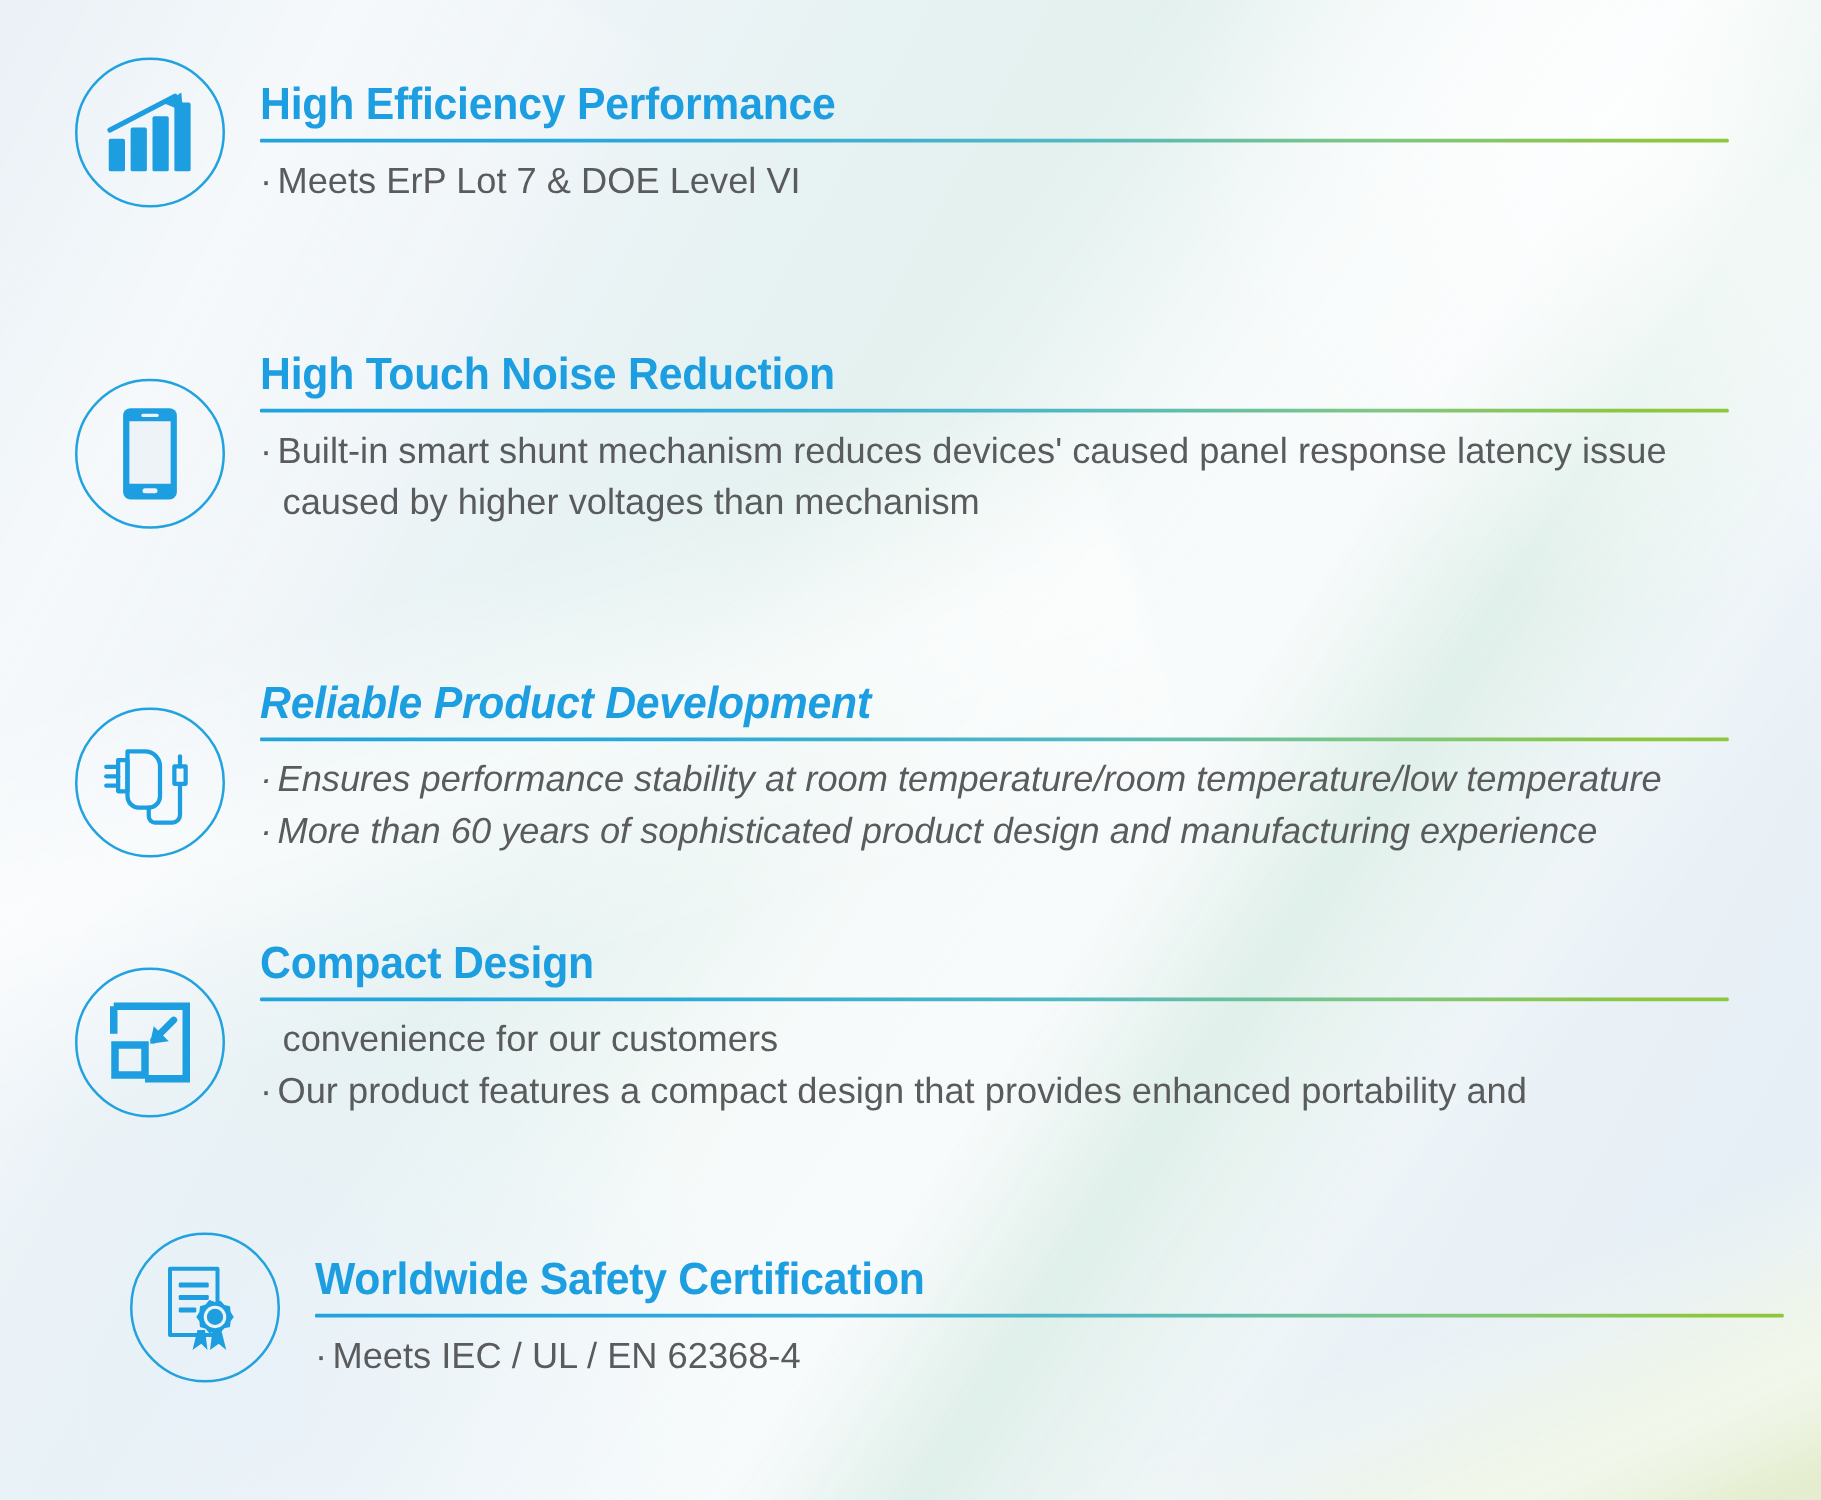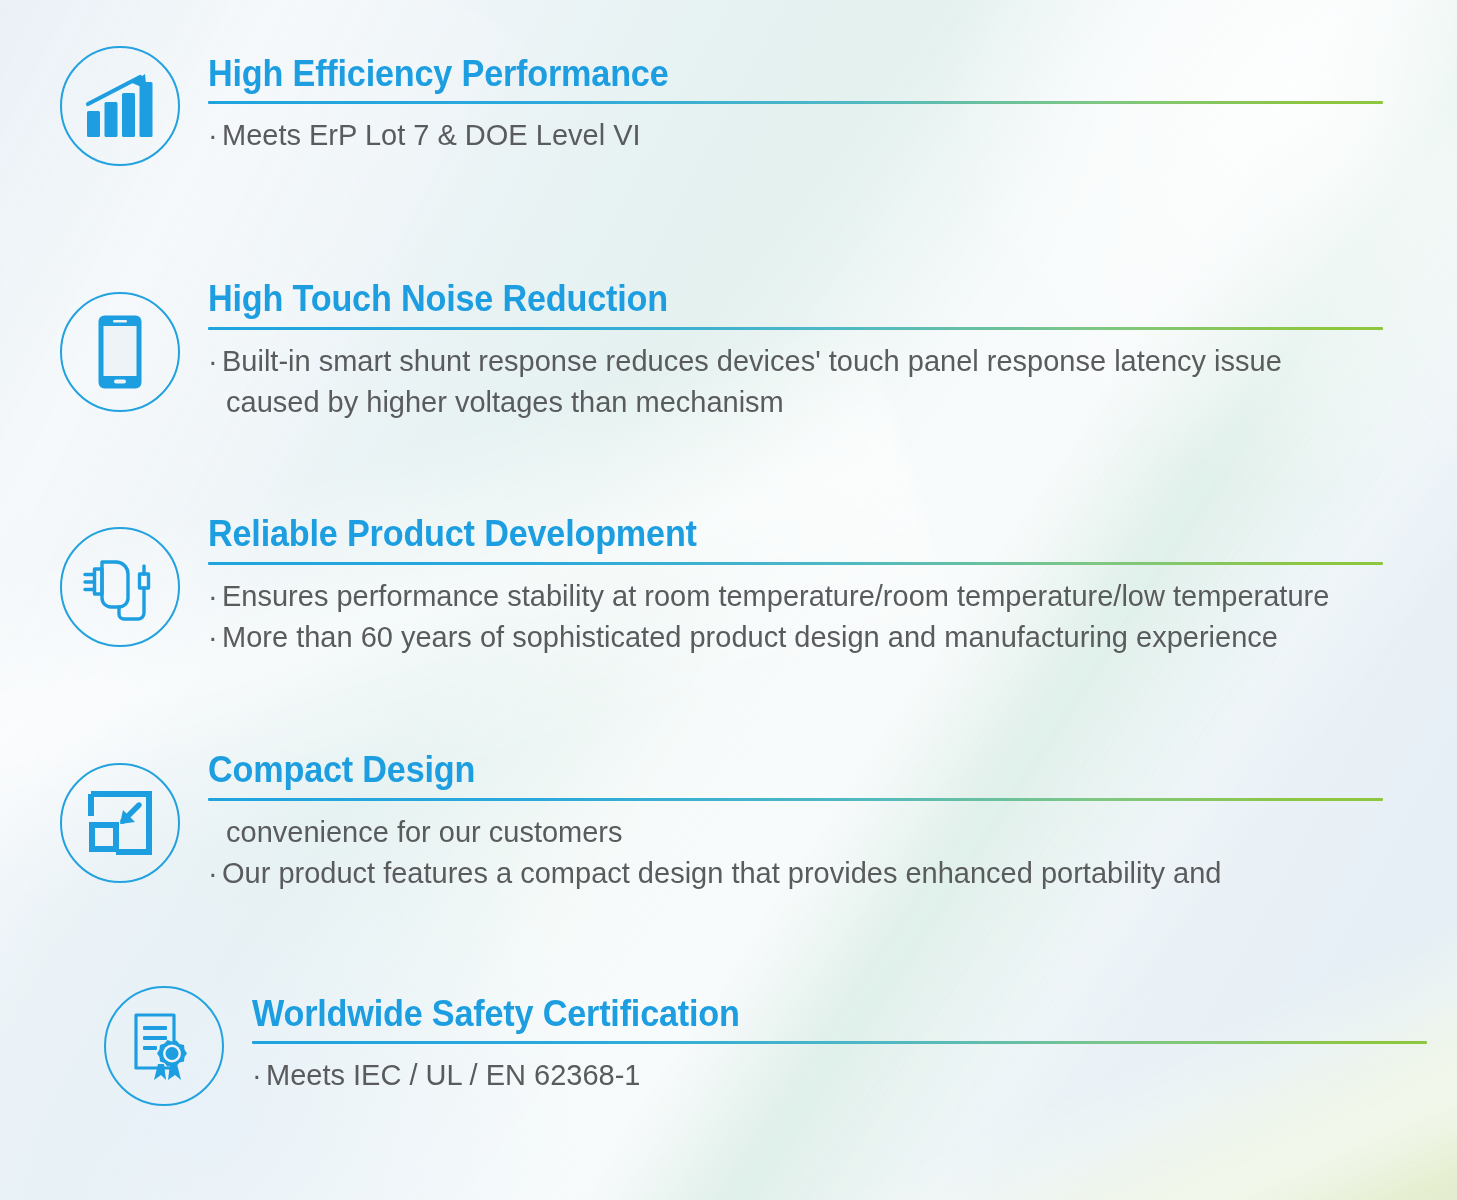--- a/index.html
+++ b/index.html
@@ -102,21 +102,21 @@
   
   .features {
     position: absolute;
     inset: 0;
   }
   .feature {
     position: absolute;
     left: 0;
     width: 1457px;
     display: flex;
-    align-items: center;
+    align-items: flex-end;
   }
 
   .icon-wrap {
     width: 125px;
     min-width: 125px;
     margin-left: 57px;
     display: flex;
     justify-content: center;
     align-items: flex-start;
   }
@@ -179,21 +179,21 @@
     color: #5A5B5D;
   }
   .bullet .cont {
     display: inline-block;
     padding-left: 18px;
   }
 
   
   .row-1 { top: 46px; }
   .row-2 { top: 281px; }
-  .row-3 { top: 516px; }
+  .row-3 { top: 544px; font-style: italic; }
   .row-4 { top: 752px; }
   .row-5 { top: 986px; padding-left: 44px; }
 </style>
 </head>
 <body>
 
 <div class="page">
 
   <div class="bg-layer">
     <div class="streak-c"></div>
@@ -245,21 +245,21 @@
             <rect x="16" y="6" width="14" height="2.6" rx="1.3" fill="#EDF3F7"></rect>
             <rect x="17" y="65.5" width="12" height="4" rx="2" fill="#EDF3F7"></rect>
           </svg>
         </div>
       </div>
       <div class="feature-body">
         <div class="feature-title">High Touch Noise Reduction</div>
         <div class="rule"></div>
         <div class="bullets">
           <div class="bullet">
-            <span class="dot">·</span><span>Built-in smart shunt response reduces devices' touch panel response latency issue</span>
+            <span class="dot">·</span><span>Built-in smart shunt mechanism reduces devices' caused panel response latency issue</span>
           </div>
           <div class="bullet">
             <span class="cont">caused by higher voltages than mechanism</span>
           </div>
         </div>
       </div>
     </div>
 
     <div class="feature row-3">
       <div class="icon-wrap">
@@ -351,20 +351,20 @@
             <circle cx="42" cy="43.5" r="9" fill="#EDF3F7"></circle>
             <circle cx="42" cy="43.5" r="6.5" fill="#1C9EE0"></circle>
           </svg>
         </div>
       </div>
       <div class="feature-body">
         <div class="feature-title">Worldwide Safety Certification</div>
         <div class="rule"></div>
         <div class="bullets">
           <div class="bullet">
-            <span class="dot">·</span><span>Meets IEC / UL / EN 62368-1</span>
+            <span class="dot">·</span><span>Meets IEC / UL / EN 62368-4</span>
           </div>
         </div>
       </div>
     </div>
 
   </div>
 </div>
 
 </body></html>

